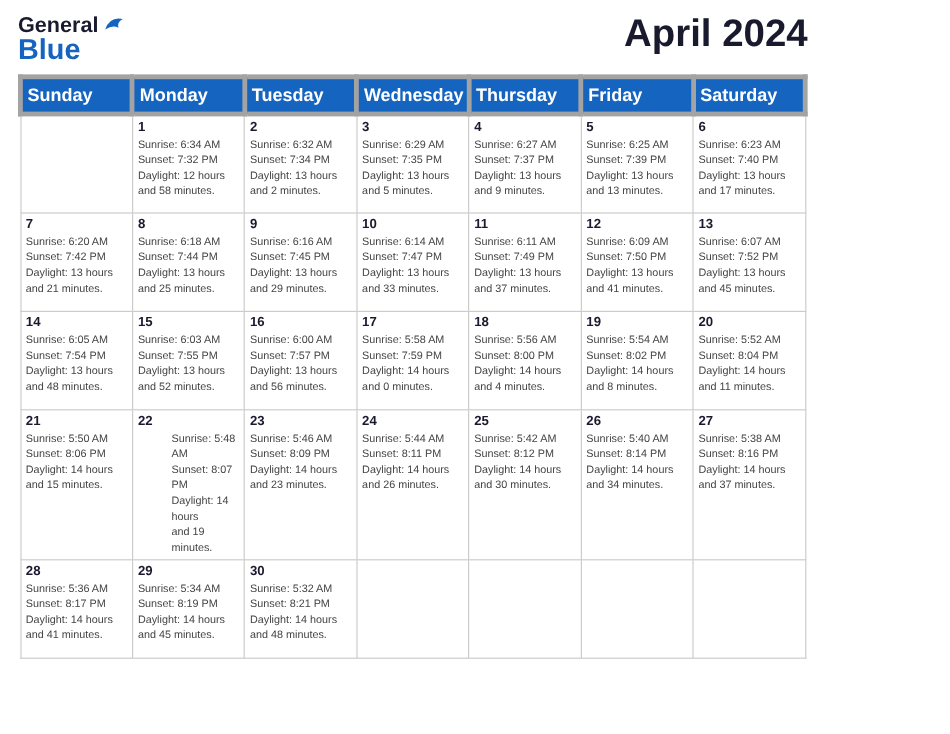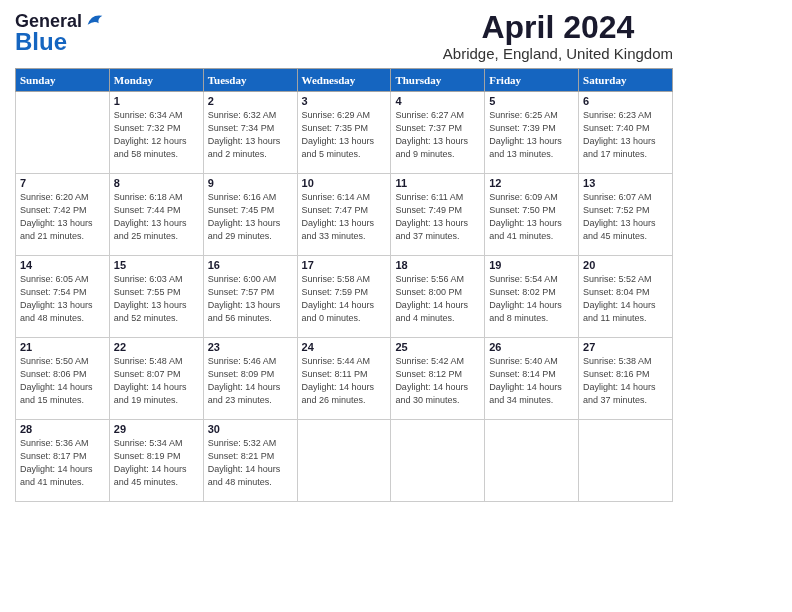--- a/index.html
+++ b/index.html
@@ -44,26 +44,25 @@
       color: #333;
     }
     table {
       width: 100%;
       border-collapse: collapse;
       table-layout: fixed;
     }
     th {
       background-color: #1565c0;
       color: #fff;
-      font-size: 11px;
+      font-size: 15px;
       font-weight: bold;
       padding: 5px 4px;
       text-align: left;
-      border: 1px solid #a3a3a3;
-      font-family: Liberation Serif, serif;
+      border: 4px solid #a3a3a3;
     }
     td {
       border: 1px solid #ccc;
       vertical-align: top;
       padding: 3px 4px;
       font-size: 9.5px;
       color: #333;
       height: 82px;
     }
     .day-num {
@@ -93,21 +92,20 @@
           <span style="font-size:18px;font-weight:bold;color:#1a1a2e;">General</span>
           <svg class="logo-icon" viewBox="0 0 30 30" xmlns="http://www.w3.org/2000/svg">
             <path d="M5 20 Q10 5 25 8 Q18 12 20 18 Q14 14 5 20Z" fill="#1565c0"></path>
           </svg>
         </div>
         <div style="font-size:24px;font-weight:bold;color:#1565c0;margin-top:-4px;">Blue</div>
       </div>
     </div>
     <div class="title-block">
       <div class="month-title">April 2024</div>
-      <div class="location">Abridge, England, United Kingdom</div>
     </div>
   </div>
 
   <table>
     <thead>
       <tr>
 
       <th>Sunday</th>
           <th>Monday</th>
           <th>Tuesday</th>
@@ -268,21 +266,21 @@
         <tr>
           <td>
             <span class="day-num">21</span>
             <div class="day-info" style="white-space: pre-line;">Sunrise: 5:50 AM
 Sunset: 8:06 PM
 Daylight: 14 hours
 and 15 minutes.</div>
           </td>
           <td>
             <span class="day-num">22</span>
-            <div class="day-info" style="white-space: pre-line;">Sunrise: 5:48 AM
+            <div class="day-info" style="white-space: pre-line; margin-left: 28px;">Sunrise: 5:48 AM
 Sunset: 8:07 PM
 Daylight: 14 hours
 and 19 minutes.</div>
           </td>
           <td>
             <span class="day-num">23</span>
             <div class="day-info" style="white-space: pre-line;">Sunrise: 5:46 AM
 Sunset: 8:09 PM
 Daylight: 14 hours
 and 23 minutes.</div>

